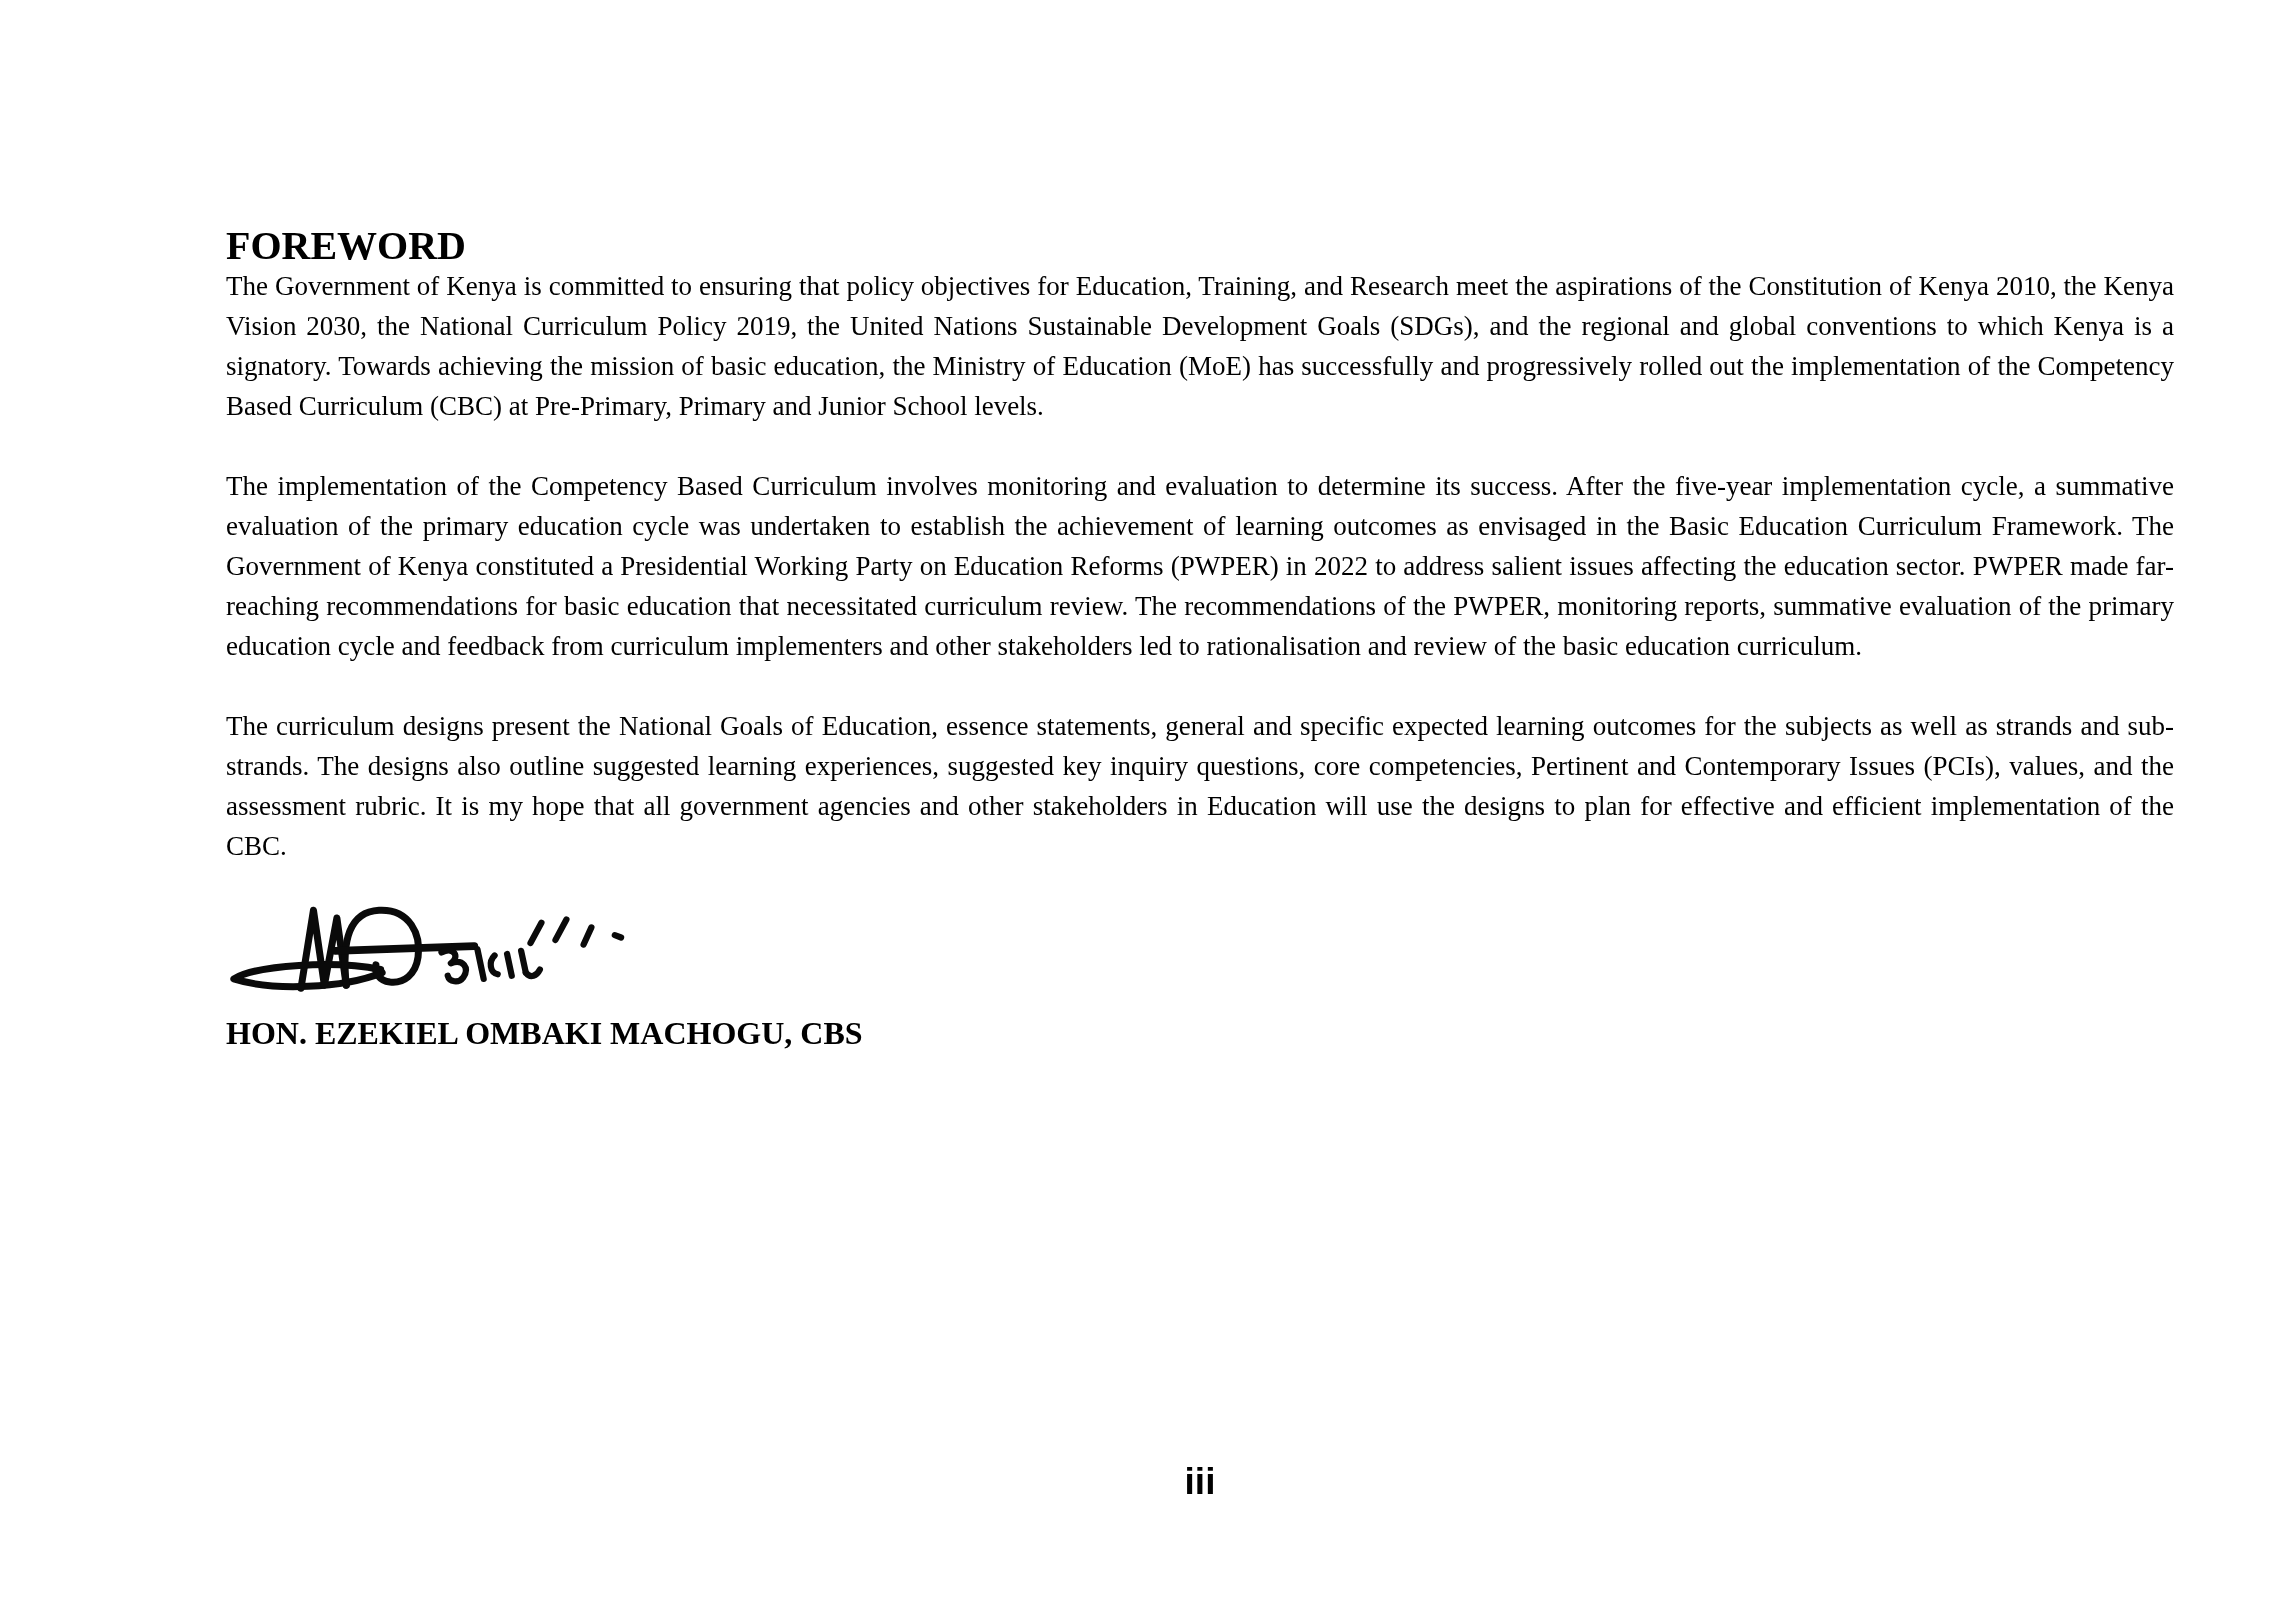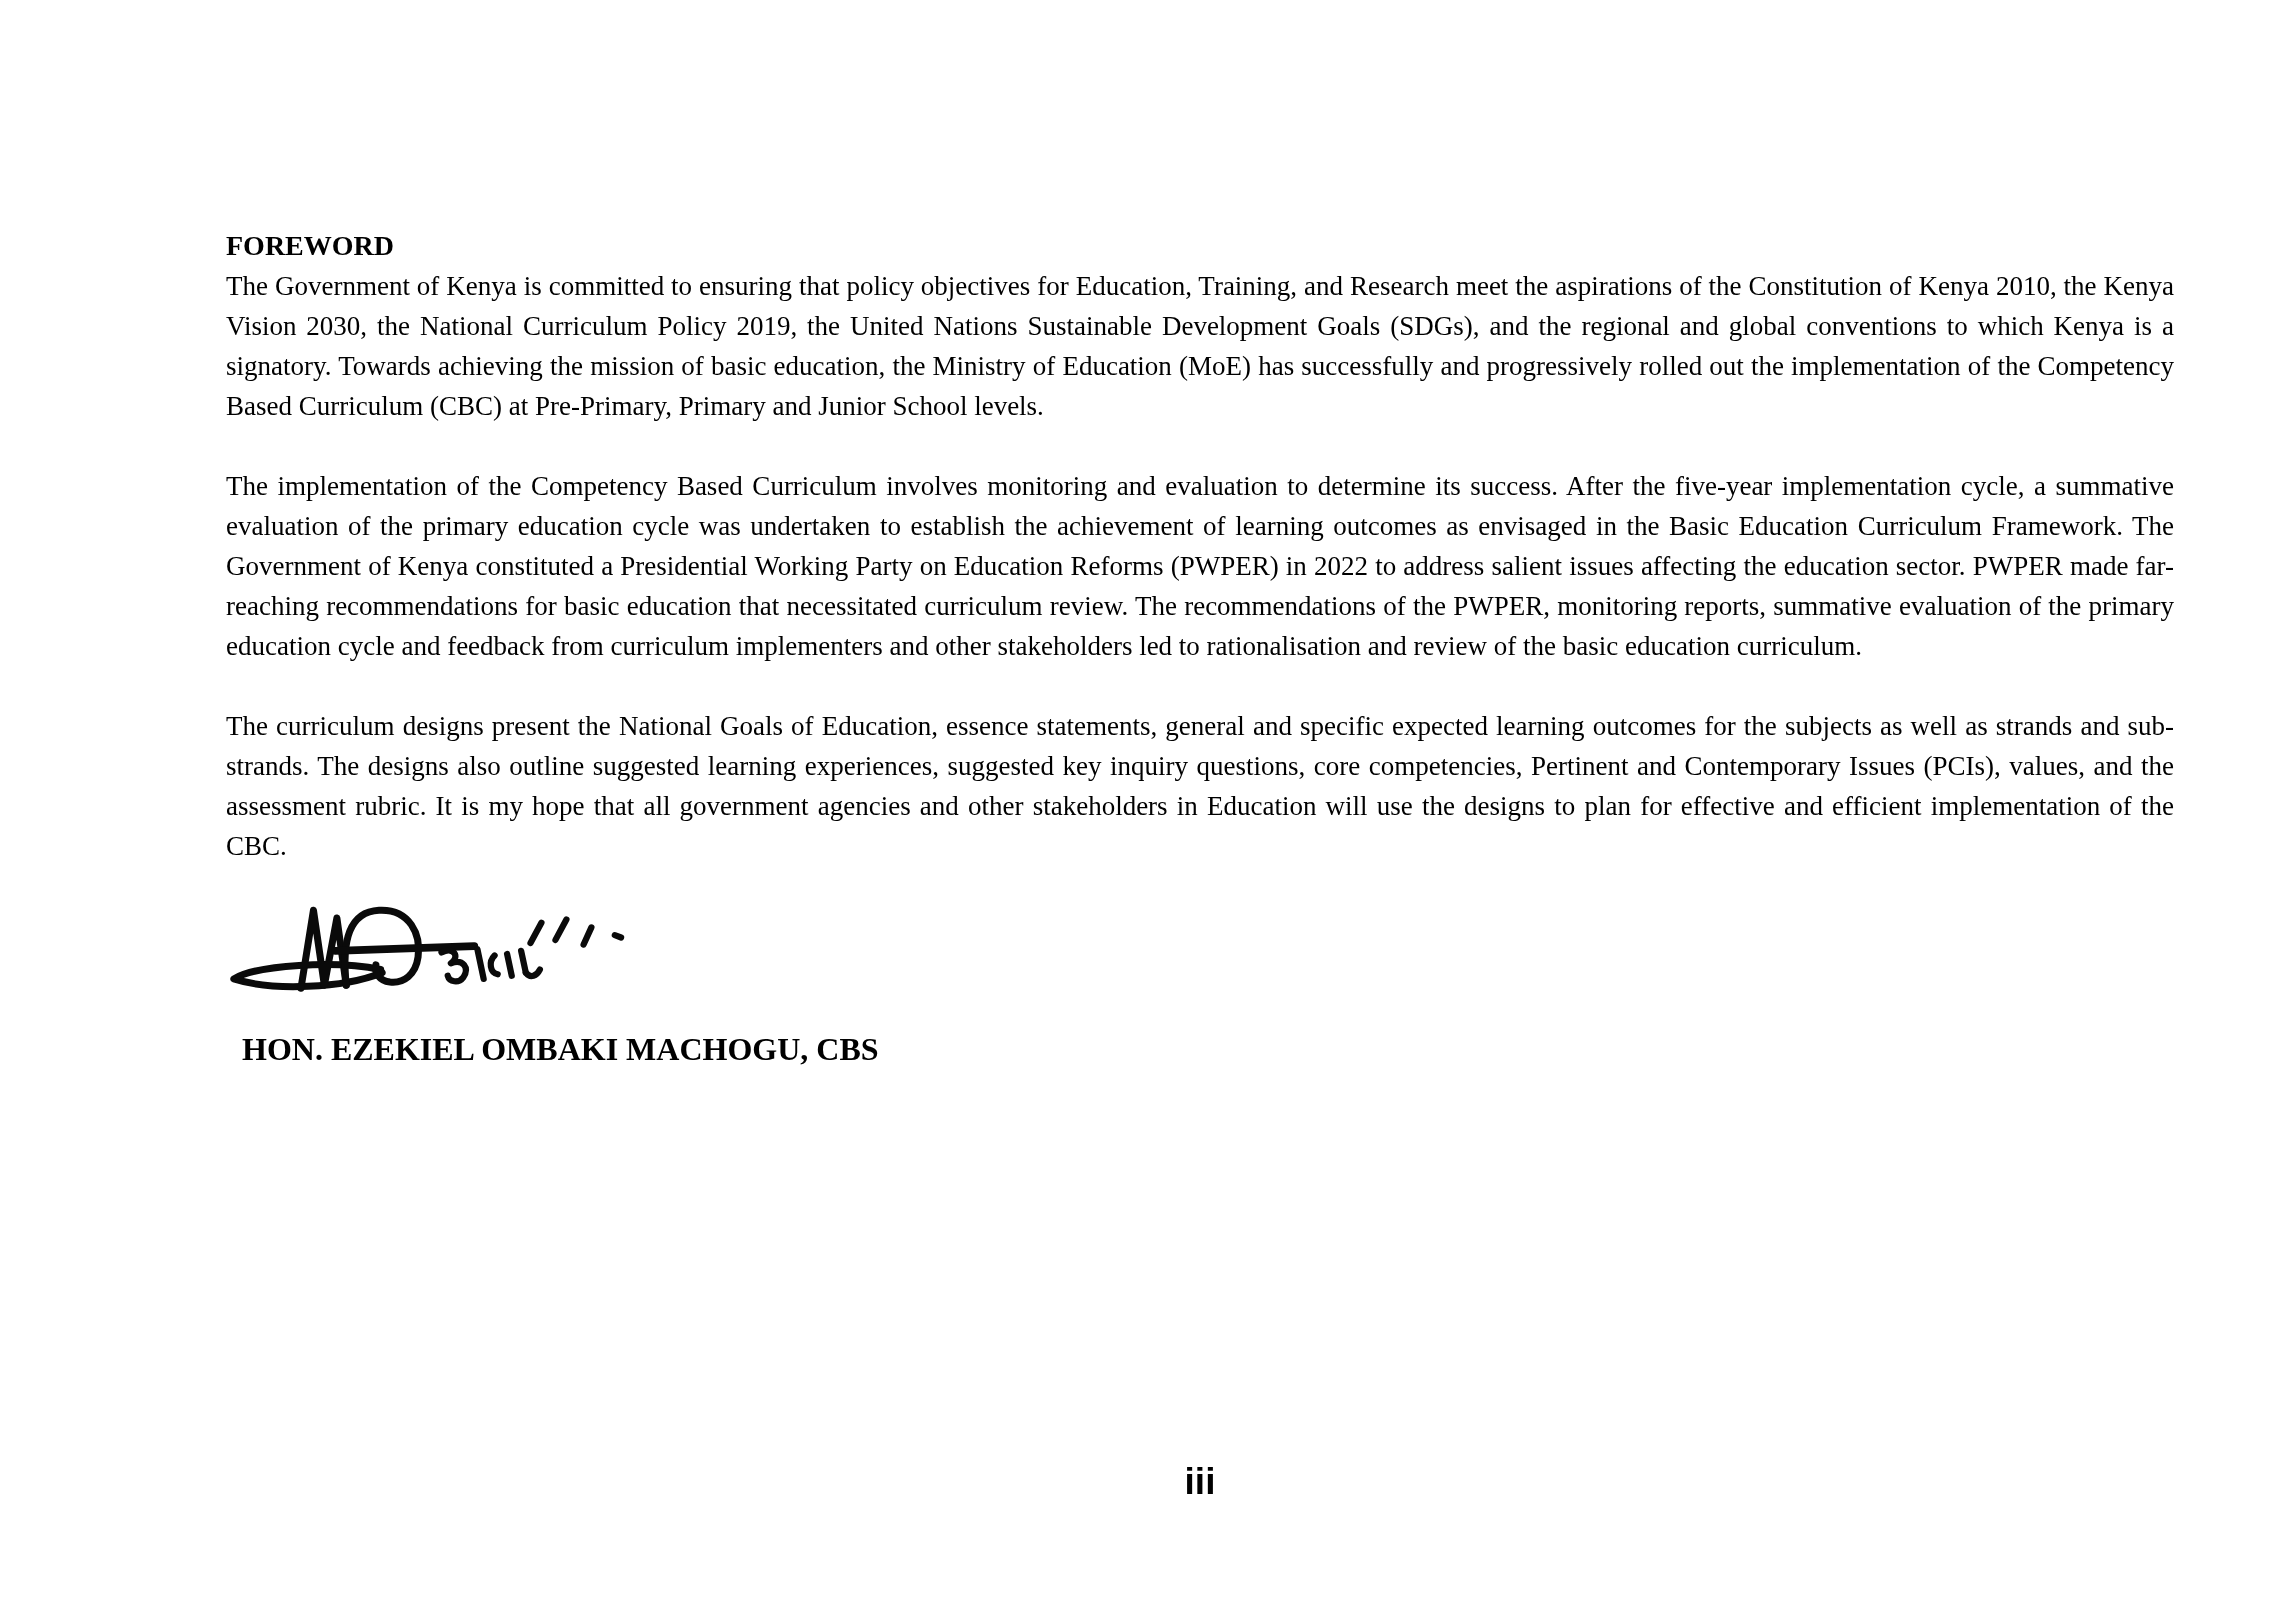--- a/index.html
+++ b/index.html
@@ -16,21 +16,21 @@
     font-family: "Liberation Serif", serif;
     overflow: hidden;
   }
   .content {
     position: absolute;
     left: 226px;
     top: 226px;
     width: 1948px;
   }
   .heading {
-    font-size: 28px;
+    font-size: 40px;
     font-weight: bold;
     margin: 0;
     line-height: 40px;
   }
   .para {
     font-size: 27px;
     line-height: 40px;
     text-align: justify;
     margin: 17px 0 40px 0;
   }
@@ -39,21 +39,21 @@
     margin-top: -7.5px;
     height: 113px;
   }
   .signature-wrap svg {
     display: block;
   }
   .sig-line {
     font-size: 32px;
     font-weight: bold;
     line-height: 43px;
-    margin: 16px;
+    margin: 0;
   }
   .sig-ministry-text {
     display: inline-block;
     border-bottom: 4.5px solid #000000;
     padding-bottom: 2.3px;
   }
   .page-number {
     position: absolute;
     left: 226px;
     top: 1466px;

